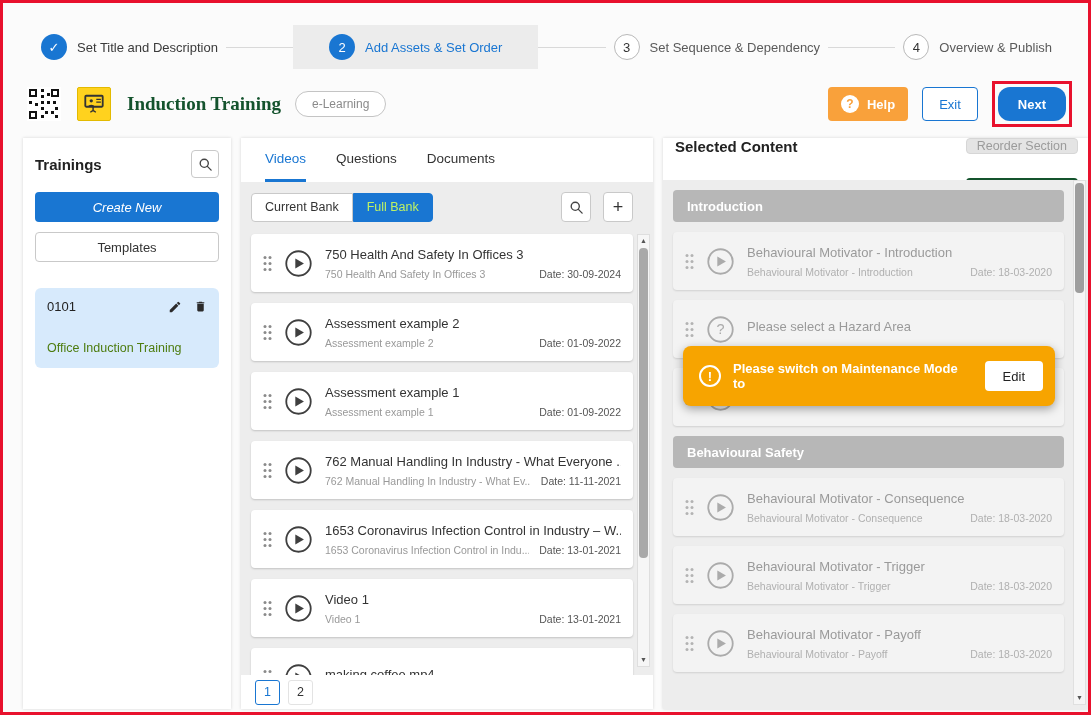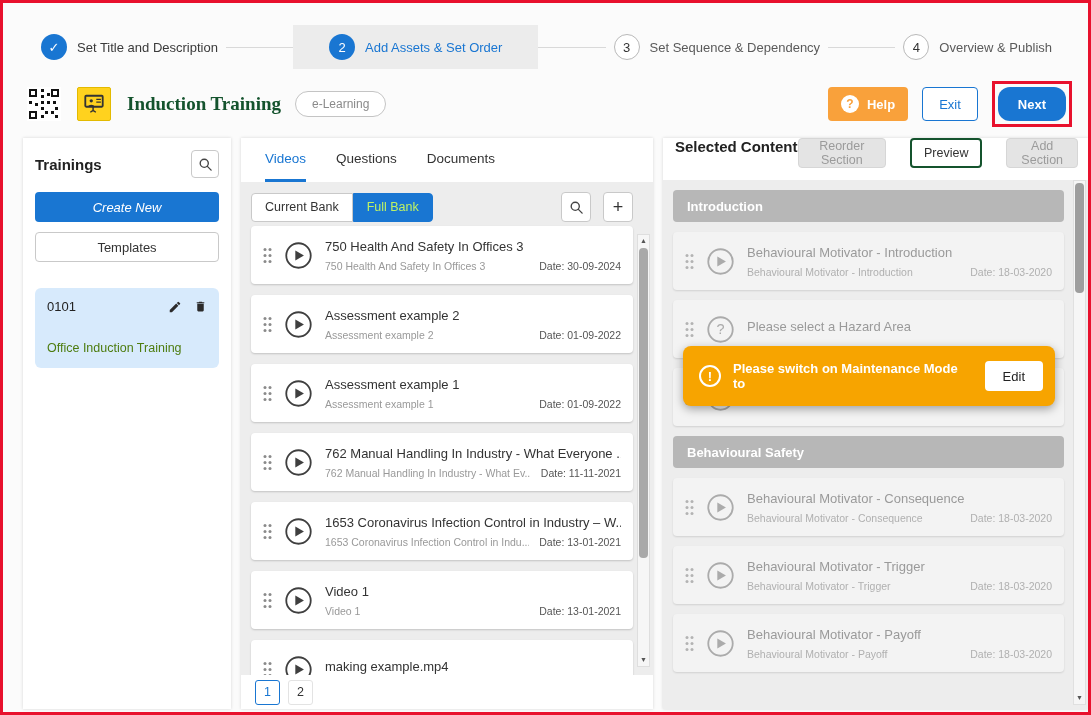--- a/index.html
+++ b/index.html
@@ -58,42 +58,42 @@
   .tab.active { color:#1976d2; border-bottom-color:#1976d2; }
   .assets-body { position:absolute; top:44px; left:0; right:0; bottom:34px; background:#ededed; padding:10px 20px 10px 10px; overflow:hidden; }
   .assets-toolbar { display:flex; align-items:center; }
   .bank-toggle { display:flex; }
   .bank-btn { height:29px; padding:0 13px; font-size:12.5px; display:flex; align-items:center; cursor:pointer; }
   .bank-btn.current { background:#fff; border:1px solid #c9c9c9; border-radius:4px 0 0 4px; color:#333; }
   .bank-btn.full { background:#1976d2; border:1px solid #1976d2; border-radius:0 4px 4px 0; color:#bef264; }
   .toolbar-right { margin-left:auto; display:flex; gap:12px; }
   .icon-btn.sq30 { width:30px; height:30px; }
   .plus-glyph { font-size:18px; color:#333; line-height:1; }
-  .video-list { margin-top:4px; }
+  .video-list { margin-top:12px; }
   .asset-card { height:58px; background:#fff; border-radius:4px; box-shadow:0 1px 2px rgba(0,0,0,0.18); display:flex; align-items:center; padding:0 12px; margin-bottom:11px; }
   .drag-handle { color:#8a8a8a; display:flex; cursor:grab; }
   .play-ic { color:#3f3f3f; margin:0 12px; display:flex; }
   .card-text { flex:1; min-width:0; }
   .card-title { font-size:13px; color:#333; white-space:nowrap; overflow:hidden; }
   .card-meta { display:flex; margin-top:6px; align-items:baseline; }
   .card-sub { font-size:10.5px; color:#999; white-space:nowrap; overflow:hidden; flex:1; }
   .card-date { font-size:10.5px; color:#555; margin-left:10px; white-space:nowrap; }
   .vscroll { position:absolute; top:52px; right:3px; bottom:8px; width:13px; background:#f6f6f6; border:1px solid #dedede; }
   .vs-arrow { position:absolute; left:0; width:11px; height:12px; color:#555; font-size:7px; text-align:center; line-height:12px; cursor:pointer; }
   .vs-up { top:0; } .vs-down { bottom:0; }
   .vs-thumb { position:absolute; left:1px; width:9px; top:13px; height:72%; background:#a9a9a9; border-radius:4px; cursor:grab; }
   .pagination { position:absolute; left:0; right:0; bottom:0; height:34px; background:#fff; display:flex; align-items:center; padding-left:14px; gap:8px; }
   .page-btn { width:25px; height:25px; display:flex; align-items:center; justify-content:center; font-size:12.5px; border-radius:3px; background:#fff; cursor:pointer; }
   .page-btn.active { border:1px solid #1976d2; color:#1976d2; }
   .page-btn.plain { border:1px solid #e3e3e3; color:#333; }
 
   
   .sc-head { display:flex; height:42px; padding:0 10px 0 12px; }
   .sc-title { font-size:15px; font-weight:bold; color:#222; white-space:nowrap; }
-  .sc-actions { margin-left:auto; display:flex; gap:24px; }
+  .sc-actions { margin-left:auto; display:flex; gap:24px;flex-direction:column; }
   .btn-gray { height:30px; padding:0 10px; background:#e4e4e4; border:1px solid #d6d6d6; border-radius:4px; color:#9b9b9b; font-size:12.5px; cursor:default; }
   .btn-outline { height:30px; padding:0 12px; background:#fff; border:2px solid #14532d; border-radius:4px; color:#333; font-size:12.5px; cursor:pointer; }
   .sc-body { position:absolute; top:42px; left:0; right:0; bottom:0; background:#ededed; padding:10px 24px 10px 10px; overflow:hidden; }
   .section + .section { margin-top:6px; }
   .section-bar { height:32px; background:#b7b7b7; border-radius:4px; color:#fff; font-size:13px; font-weight:bold; display:flex; align-items:center; padding-left:14px; margin-bottom:10px; }
   .sel-card { height:58px; background:#f3f3f3; border-radius:4px; box-shadow:0 1px 2px rgba(0,0,0,0.12); display:flex; align-items:center; padding:0 12px; margin-bottom:10px; }
   .sel-card .drag-handle { color:#b3b3b3; }
   .sel-card .play-ic { color:#ababab; }
   .sel-card .card-title { color:#9a9a9a; }
   .sel-card .card-sub, .sel-card .card-date { color:#b0b0b0; }
@@ -399,21 +399,21 @@
                 <circle cx="7" cy="14.5" r="1.5"></circle>
               </svg>
             </span>
           <span class="play-ic">
               <svg width="29" height="29" viewBox="0 0 32 32">
                 <circle cx="16" cy="16" r="13.5" fill="none" stroke="currentColor" stroke-width="2"></circle>
                 <path d="M12.5 10.5 L22 16 L12.5 21.5 Z" fill="currentColor"></path>
               </svg>
             </span>
           <div class="card-text">
-            <div class="card-title">making example.mp4</div>
+            <div class="card-title">making coffee.mp4</div>
             <div class="card-meta">
               <span class="card-sub"></span>
               <span class="card-date"></span>
             </div>
           </div>
         </div>
       </div>
 
       <div class="vscroll">
         <span class="vs-arrow vs-up">▲</span>

